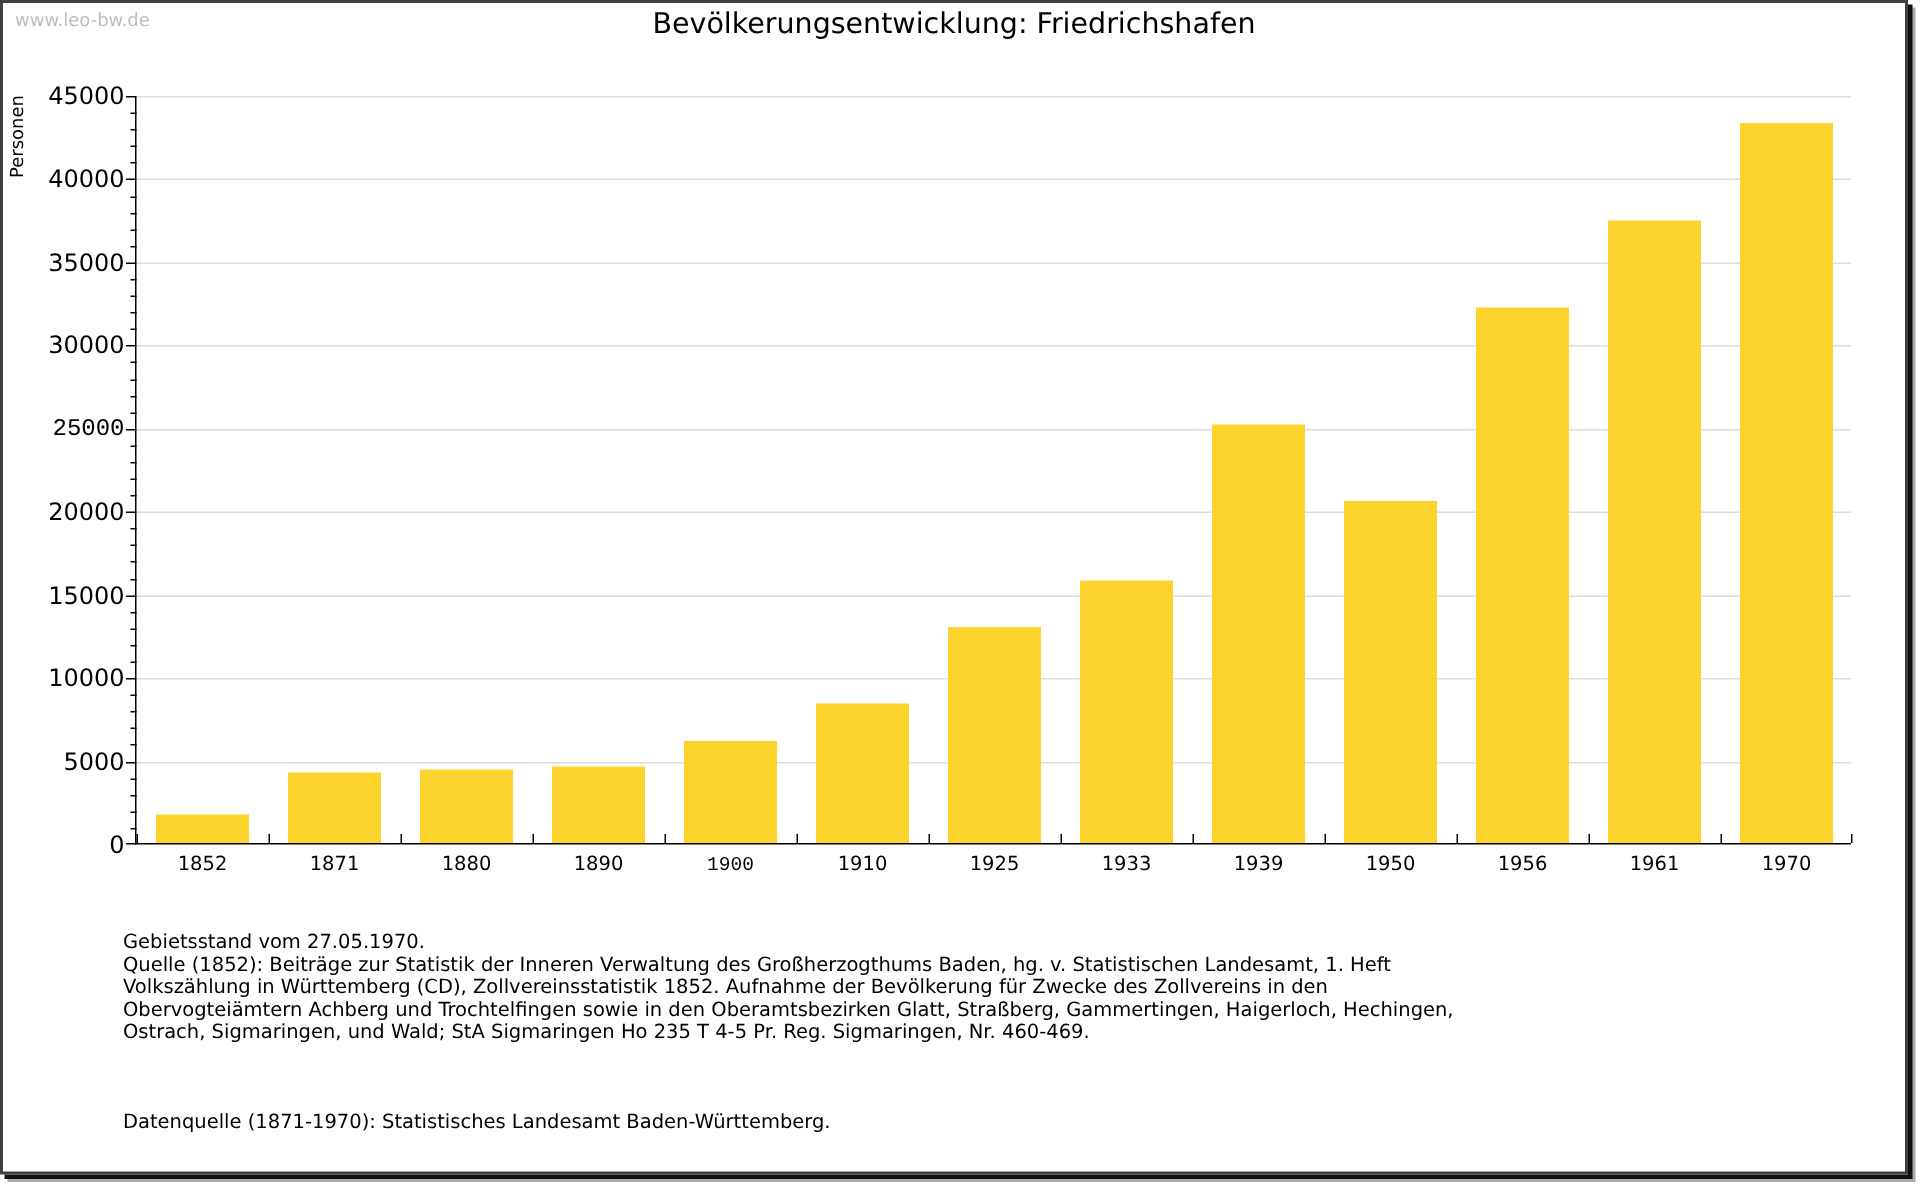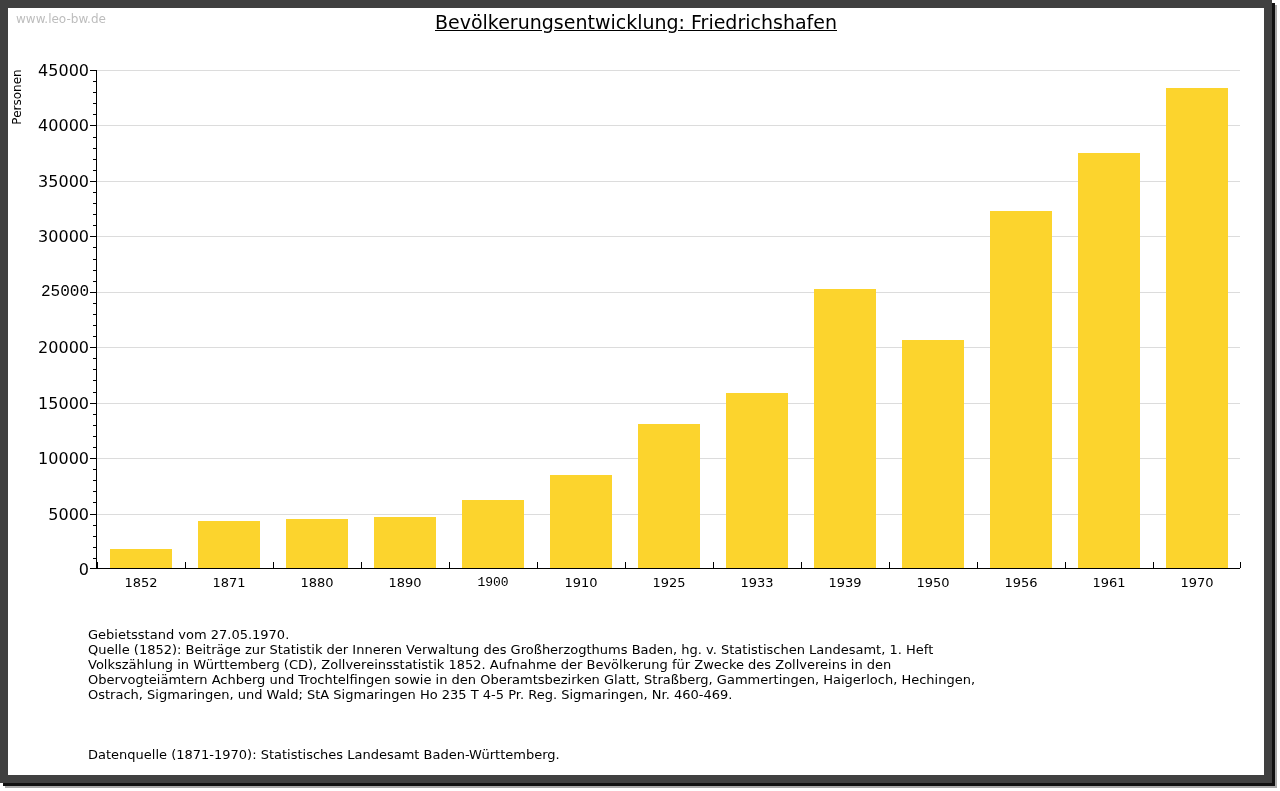--- a/index.html
+++ b/index.html
@@ -1,23 +1,23 @@
 <!DOCTYPE html>
 <html><head>
 <meta charset="utf-8">
 <style>
   * { margin: 0; padding: 0; box-sizing: border-box; }
   html, body { width: 1280px; height: 791px; background: #fff; overflow: hidden;
     font-family: "DejaVu Sans", "Liberation Sans", sans-serif; color: #000; }
   .frame { position: absolute; left: 0; top: 0; width: 1272px; height: 783px;
-    border: 8px solid #404040; background: #fff;
+    border: 2px solid #404040; background: #fff;
     box-shadow: 3px 3px 0 0 #111, 5px 5px 0 0 #aaa; }
   .watermark { position: absolute; left: 8px; top: 4px; font-size: 12px; color: #bdbdbd; }
   .chart-title { position: absolute; left: 0; top: 3px; width: 100%; text-align: center;
-    font-size: 19px; text-decoration: underline; }
+    font-size: 19px; }
   .ylabel { position: absolute; left: -26px; top: 82px; width: 70px; text-align: center;
     transform: rotate(-90deg); font-size: 12px; }
   .plot { position: absolute; left: 88px; top: 62px; width: 1144px; height: 499px;
     border-left: 1px solid #000; border-bottom: 1px solid #000; }
   .gridline { position: absolute; left: 0; width: 100%; height: 1px; background: #dcdcdc; }
   .bar { position: absolute; bottom: 0; }
   .ytick { position: absolute; height: 1px; background: #000; }
   .ylab { position: absolute; right: calc(100% + 8px); font-size: 16px; white-space: nowrap;
     transform: translateY(-50%); }
   .xtick { position: absolute; bottom: 0; width: 1px; height: 6px; background: #000; }

